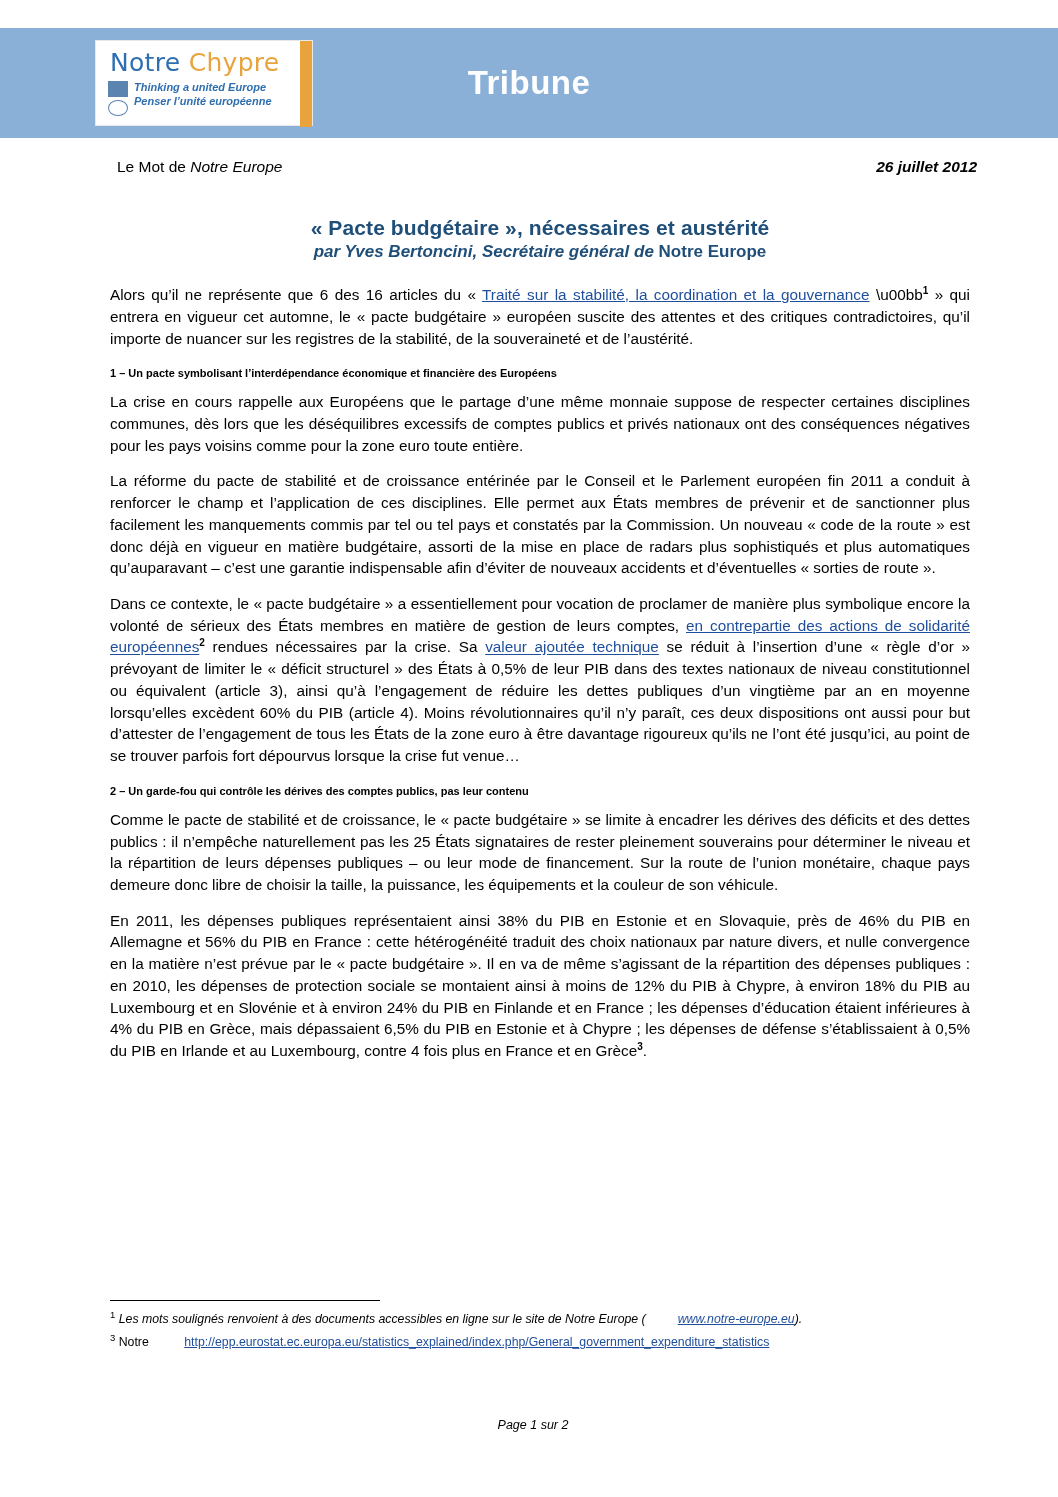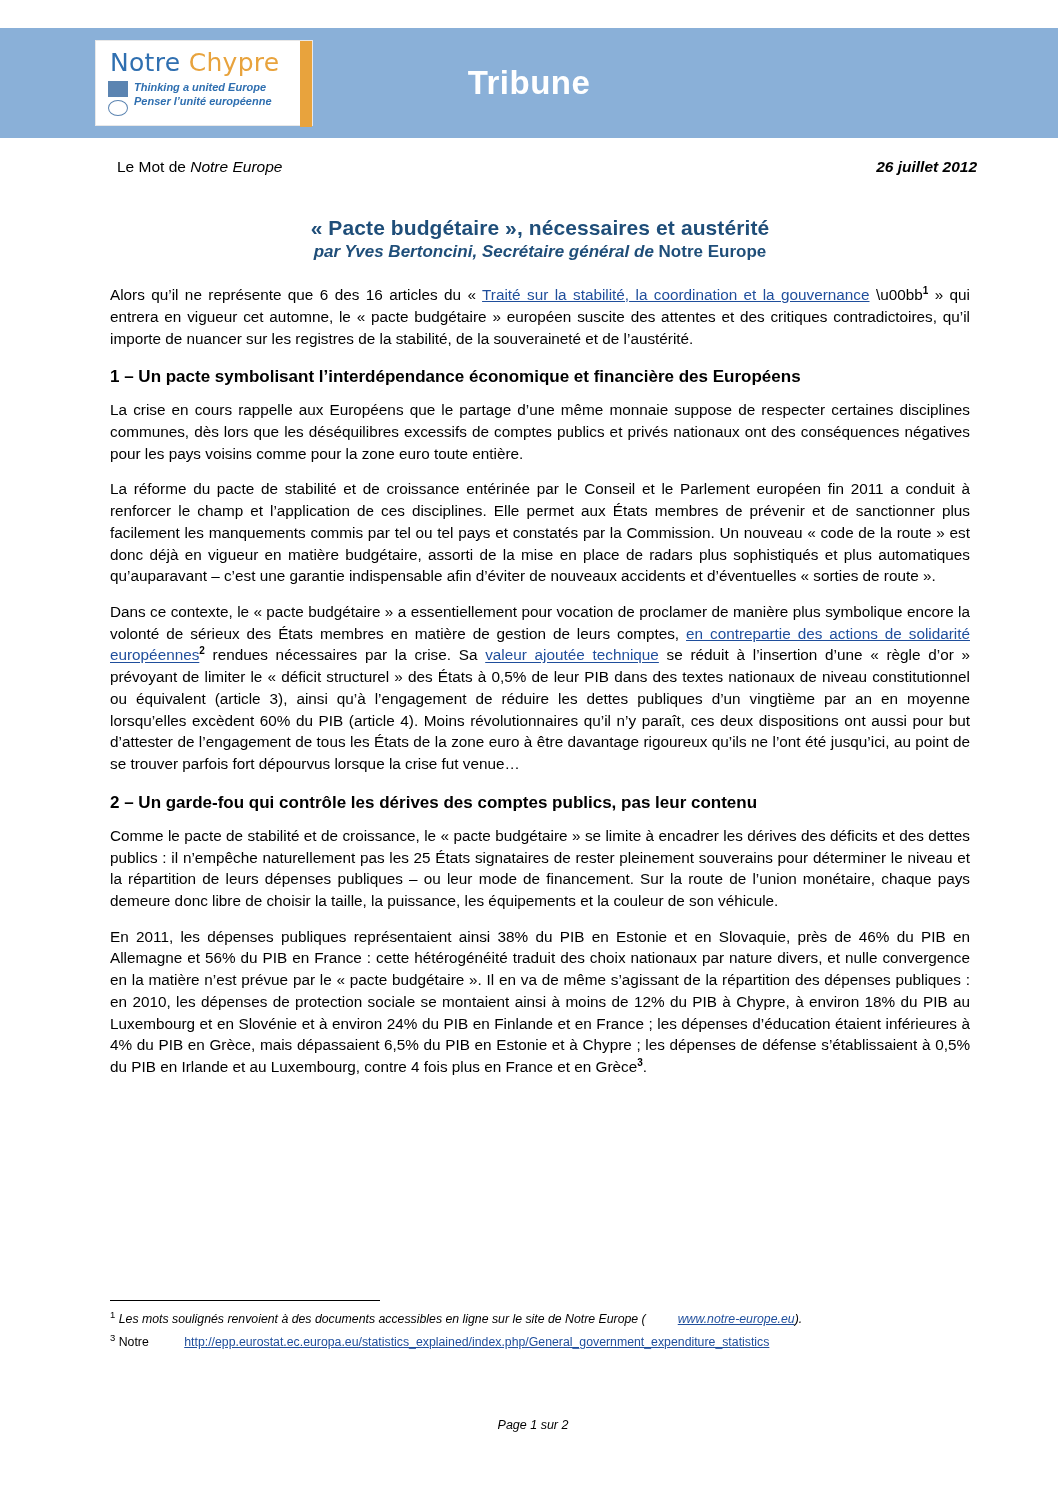--- a/index.html
+++ b/index.html
@@ -140,21 +140,21 @@
   }
   .doc-author .nonital { font-style: normal; }
 
   p.para {
     font-size: 15.3px;
     line-height: 1.42;
     text-align: justify;
     margin: 0 0 14px 0;
   }
   h2.section {
-    font-size: 17px;
+    font-size: 11px;
     font-weight: bold;
     margin: 18px 0 12px 0;
     text-align: left;
   }
   a.doclink {
     color: #1f4e9c;
     text-decoration: underline;
   }
   sup.fn { font-size: 10px; vertical-align: super; font-weight: bold; }
 

